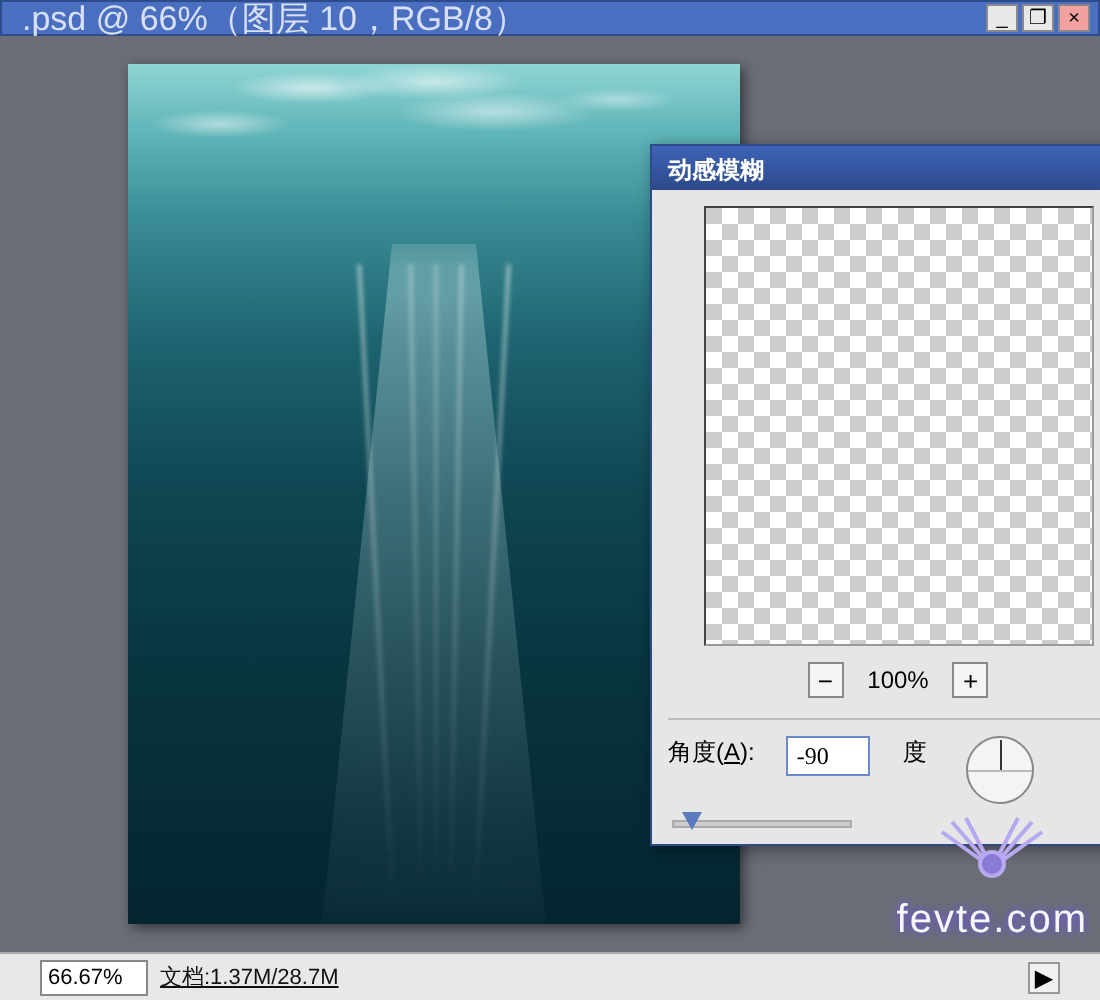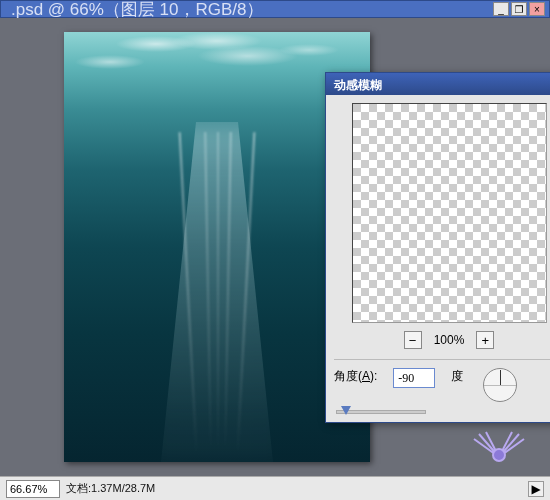--- a/index.html
+++ b/index.html
@@ -96,31 +96,31 @@
 .ls3 { transform: translateX(10px) rotate(1deg); opacity:0.8;}
 .ls4 { transform: translateX(28px) rotate(3deg); }
 .ls5 { transform: translateX(0px); opacity:0.6;}
 
 .status-bar {
   background: #e8e8e8;
   border-top: 1px solid #aaa;
   height: 24px;
   display: flex;
   align-items: center;
-  padding: 0 6px;
+  padding: 0 20px;
   gap: 6px;
 }
 .zoom-input {
   width: 54px; height: 18px;
   border: 1px solid #888;
   background: #fff;
   font-size: 11px;
   padding: 0 3px;
 }
-.status-text { font-size: 11px; color: #111; }
+.status-text { font-size: 11px; color: #111; text-decoration: underline; }
 .status-arrow {
   margin-left: auto;
   width: 16px; height: 16px;
   display: flex; align-items: center; justify-content: center;
   border: 1px solid #999;
   background: #f0f0f0;
 }
 
 
 .dialog {
@@ -306,13 +306,14 @@
 </div>
 
 <div class="watermark">
   <svg class="wm-wings" viewBox="0 0 90 40">
     <g fill="none" stroke="#b8a8f0" stroke-width="2">
       <path d="M45 28 L20 10 M45 28 L25 5 M45 28 L32 3"></path>
       <path d="M45 28 L70 10 M45 28 L65 5 M45 28 L58 3"></path>
       <circle cx="45" cy="26" r="6" fill="#8c7ad8"></circle>
     </g>
   </svg>
+  <div class="wm-text2">fevte.com</div>
 </div>
 
 </body></html>

